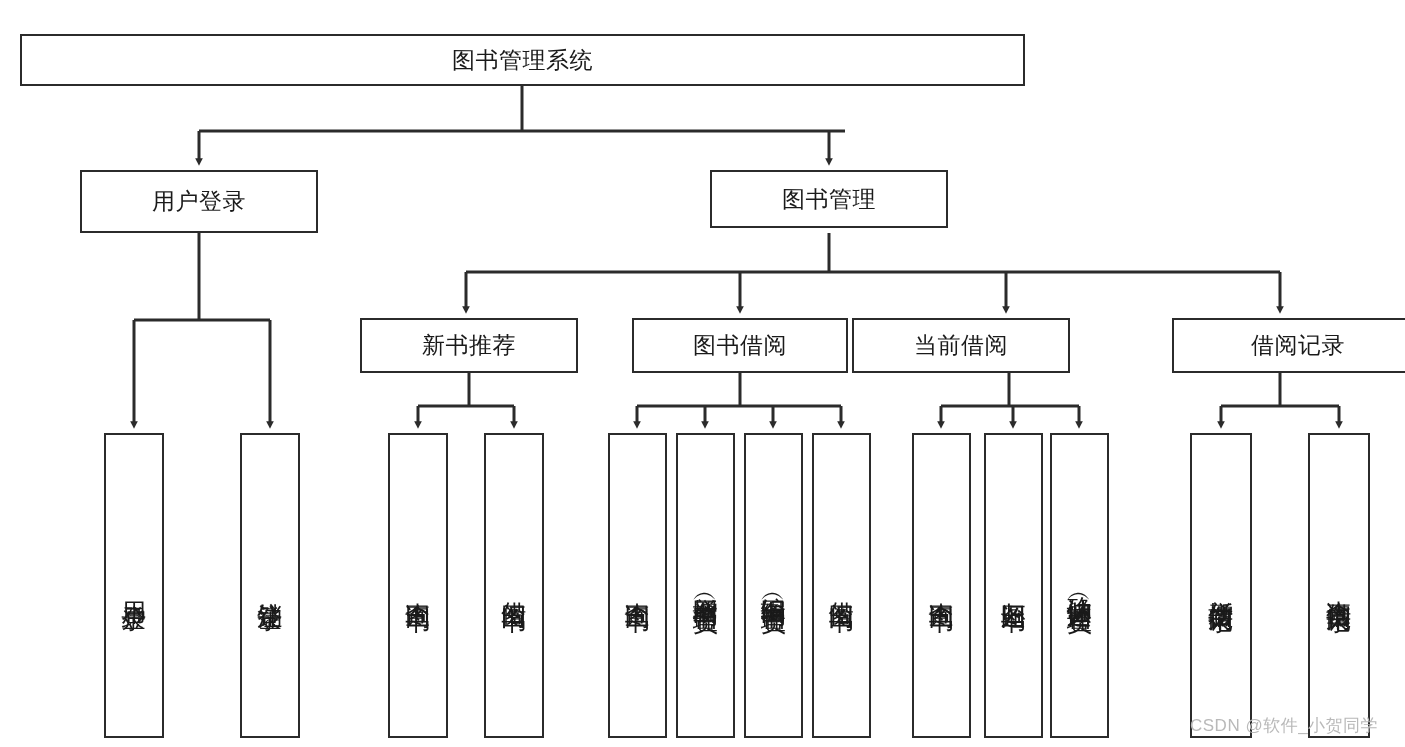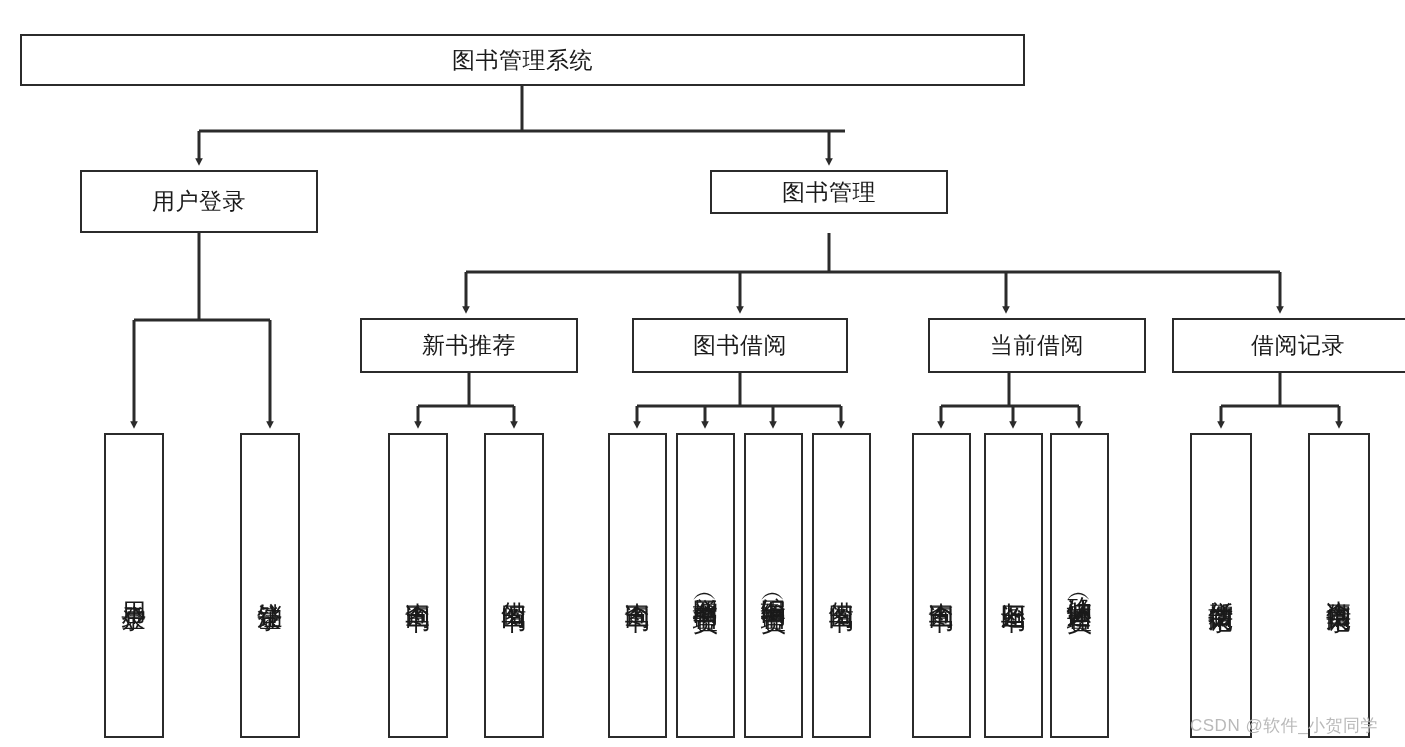--- a/index.html
+++ b/index.html
@@ -118,31 +118,31 @@
     </g>
   </svg>
 
   <div class="node horiz" style="left:20px;top:14px;width:1005px;height:52px;margin-top:20px;">
     <span>图书管理系统</span>
   </div>
 
   <div class="node horiz" style="left:80px;top:170px;width:238px;height:63px;">
     <span>用户登录</span>
   </div>
-  <div class="node horiz" style="left:710px;top:170px;width:238px;height:44px;">
+  <div class="node horiz" style="left:710px;top:170px;width:238px;height:58px;">
     <span>图书管理</span>
   </div>
 
   <div class="node horiz" style="left:360px;top:318px;width:218px;height:55px;">
     <span>新书推荐</span>
   </div>
   <div class="node horiz" style="left:632px;top:318px;width:216px;height:55px;">
     <span>图书借阅</span>
   </div>
-  <div class="node horiz" style="left:928px;top:318px;width:218px;height:55px;">
+  <div class="node horiz" style="left:852px;top:318px;width:218px;height:55px;">
     <span>当前借阅</span>
   </div>
   <div class="node horiz" style="left:1172px;top:318px;width:252px;height:55px;">
     <span>借阅记录</span>
   </div>
 
   <div class="node vert" style="left:104px;top:433px;width:60px;height:305px;">
     <span class="vtext">用户登录</span>
   </div>
   <div class="node vert" style="left:240px;top:433px;width:60px;height:305px;">

